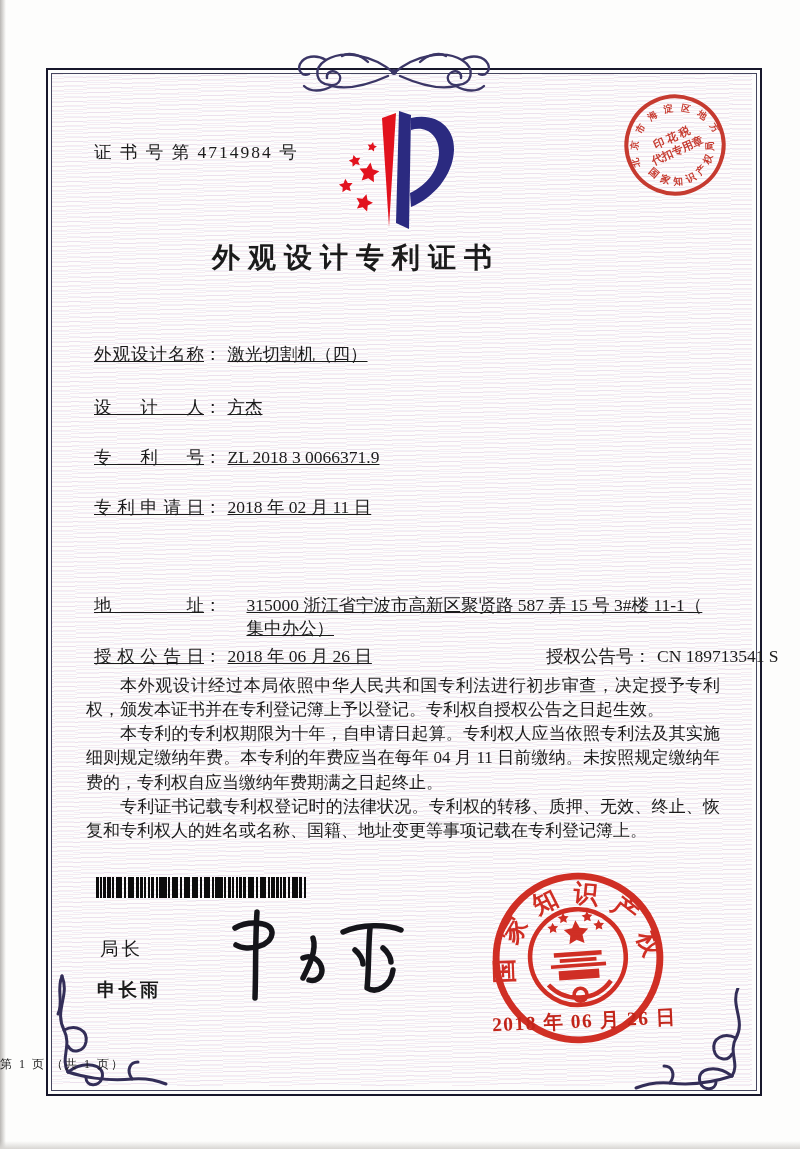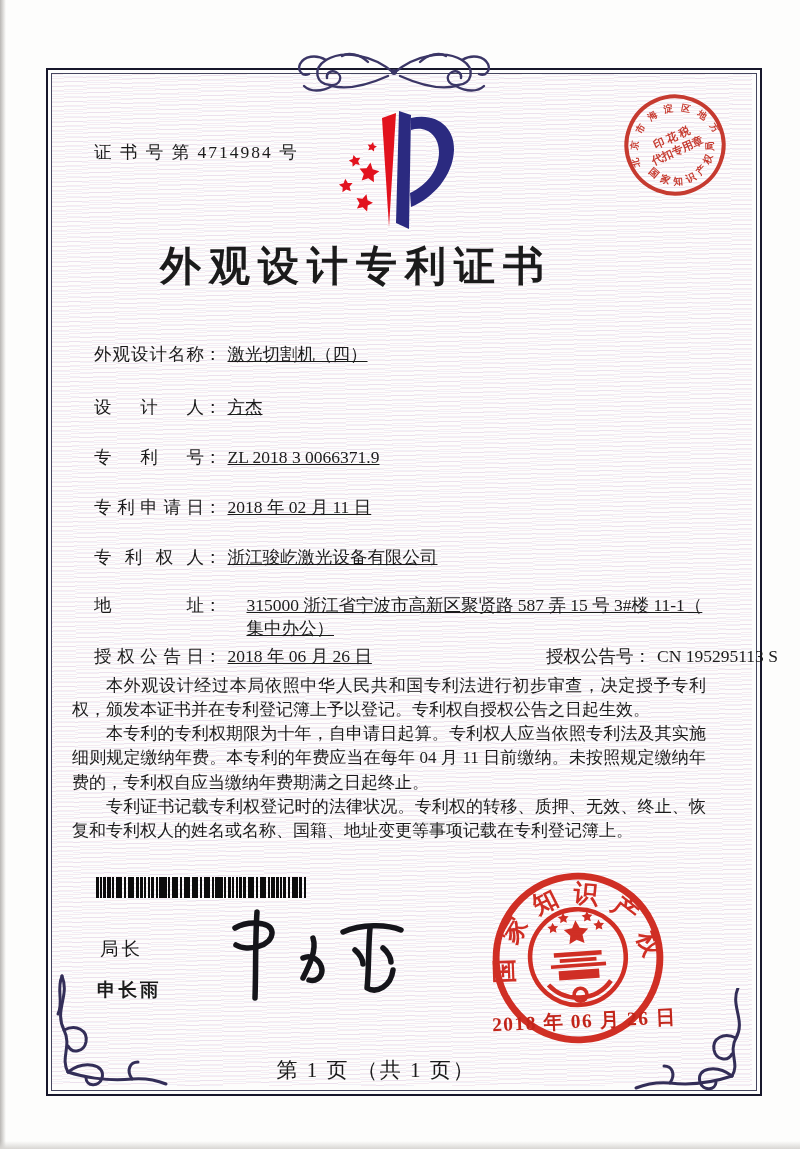--- a/index.html
+++ b/index.html
@@ -20,51 +20,51 @@
   .frame::before{content:"";position:absolute;inset:3px;border:1px solid #45455e;}
   
   .guilloche{position:absolute;left:52px;top:74px;width:700px;height:1012px;
     background:
       repeating-linear-gradient(177.5deg, rgba(214,160,196,0.20) 0 1px, rgba(255,255,255,0) 1px 4px),
       repeating-linear-gradient(181.5deg, rgba(168,158,214,0.14) 0 1px, rgba(255,255,255,0) 1px 5px);
   }
   .cert-no{position:absolute;left:94px;top:124px;font-size:17.5px;letter-spacing:2px;margin-top:16px;}
   .logo{position:absolute;left:333px;top:110px;width:140px;height:128px;}
   .doc-title{position:absolute;left:0;top:239px;width:712px;text-align:center;
-    font-size:41px;font-weight:bold;letter-spacing:8px;}
+    font-size:28px;font-weight:bold;letter-spacing:8px;}
   
   .tax-stamp{position:absolute;left:622px;top:92px;width:106px;height:106px;
     transform:rotate(-24deg);opacity:.9;}
   .office-seal{position:absolute;left:486px;top:866px;width:184px;height:184px;
     transform:rotate(-4deg);opacity:.93;}
   .seal-date{position:absolute;left:492px;top:1007px;width:200px;
     color:#c2251a;font-size:19.5px;font-weight:bold;letter-spacing:1.5px;
     transform:rotate(-2.5deg);white-space:nowrap;}
   
   .field-row{position:absolute;left:94px;font-size:17.5px;line-height:23px;white-space:nowrap;}
-  .field-label{display:inline-block;width:110px;text-align:justify;text-align-last:justify;vertical-align:top;}
+  .field-label{display:inline-block;width:110px;text-align:justify;text-align-last:justify;vertical-align:top;text-decoration:underline;}
   .field-colon{display:inline-block;vertical-align:top;}
   .field-value{display:inline-block;margin-left:6px;vertical-align:top;text-decoration:underline;}
   .addr-value{white-space:normal;width:512px;margin-left:25px;}
   .addr-value span{display:block;}
   .grant-no-cell{position:absolute;left:452px;top:0;}
   
-  .body-text{position:absolute;left:72px;top:674px;width:634px;
+  .body-text{position:absolute;left:86px;top:674px;width:634px;
     font-size:17px;line-height:1.42;text-align:justify;}
   .body-text p{margin:0;text-indent:2em;}
   .barcode{position:absolute;left:96px;top:877px;width:210px;height:21px;
     background:
       repeating-linear-gradient(90deg,#0c0c0c 0 2px,rgba(0,0,0,0) 2px 4px),
       repeating-linear-gradient(90deg,#0c0c0c 0 1px,rgba(0,0,0,0) 1px 7px),
       repeating-linear-gradient(90deg,#0c0c0c 0 3px,rgba(0,0,0,0) 3px 11px);}
   .director-title{position:absolute;left:100px;top:936px;font-size:18.5px;letter-spacing:3px;}
   .director-name{position:absolute;left:97px;top:977px;font-size:18.5px;letter-spacing:3px;font-weight:bold;}
   .signature{position:absolute;left:205px;top:898px;width:215px;height:115px;}
-  .page-footer{position:absolute;left:0;top:1056px;width:752px;text-align:center;
-    font-size:21px;letter-spacing:2px;}
+  .page-footer{position:absolute;left:0;top:1056px;width:752px;
+    font-size:12px;letter-spacing:2px;}
   .ornament-top{position:absolute;left:268px;top:40px;width:252px;height:58px;}
   .flourish-bl{position:absolute;left:40px;top:972px;width:132px;height:126px;}
   .flourish-br{position:absolute;left:632px;top:988px;width:126px;height:110px;transform:scaleX(-1);}
 </style>
 </head>
 <body>
 
 <div class="certificate">
 
   <div class="page-edge-left"></div>
@@ -153,29 +153,26 @@
   </div>
   <div class="field-row" style="top:396px">
     <span class="field-label">设计人</span><span class="field-colon">：</span><span class="field-value">方杰</span>
   </div>
   <div class="field-row" style="top:446px">
     <span class="field-label">专利号</span><span class="field-colon">：</span><span class="field-value">ZL 2018 3 0066371.9</span>
   </div>
   <div class="field-row" style="top:496px">
     <span class="field-label">专利申请日</span><span class="field-colon">：</span><span class="field-value">2018 年 02 月 11 日</span>
   </div>
-  <div class="field-row" style="top:546px">
-    <span class="field-label">专利权人</span><span class="field-colon">：</span><span class="field-value">浙江骏屹激光设备有限公司</span>
-  </div>
   <div class="field-row" style="top:594px">
     <span class="field-label">地址</span><span class="field-colon">：</span><span class="field-value addr-value"><span>315000 浙江省宁波市高新区聚贤路 587 弄 15 号 3#楼 11-1（</span><span>集中办公）</span></span>
   </div>
   <div class="field-row" style="top:645px;width:630px">
     <span class="field-label">授权公告日</span><span class="field-colon">：</span><span class="field-value">2018 年 06 月 26 日</span>
-    <span class="grant-no-cell"><span>授权公告号</span><span>：</span><span style="margin-left:6px">CN 195295113 S</span></span>
+    <span class="grant-no-cell"><span>授权公告号</span><span>：</span><span style="margin-left:6px">CN 189713541 S</span></span>
   </div>
 
   <div class="body-text">
     <p>本外观设计经过本局依照中华人民共和国专利法进行初步审查，决定授予专利权，颁发本证书并在专利登记簿上予以登记。专利权自授权公告之日起生效。</p>
     <p>本专利的专利权期限为十年，自申请日起算。专利权人应当依照专利法及其实施细则规定缴纳年费。本专利的年费应当在每年 04 月 11 日前缴纳。未按照规定缴纳年费的，专利权自应当缴纳年费期满之日起终止。</p>
     <p>专利证书记载专利权登记时的法律状况。专利权的转移、质押、无效、终止、恢复和专利权人的姓名或名称、国籍、地址变更等事项记载在专利登记簿上。</p>
   </div>
 
   <div class="barcode"></div>
 

